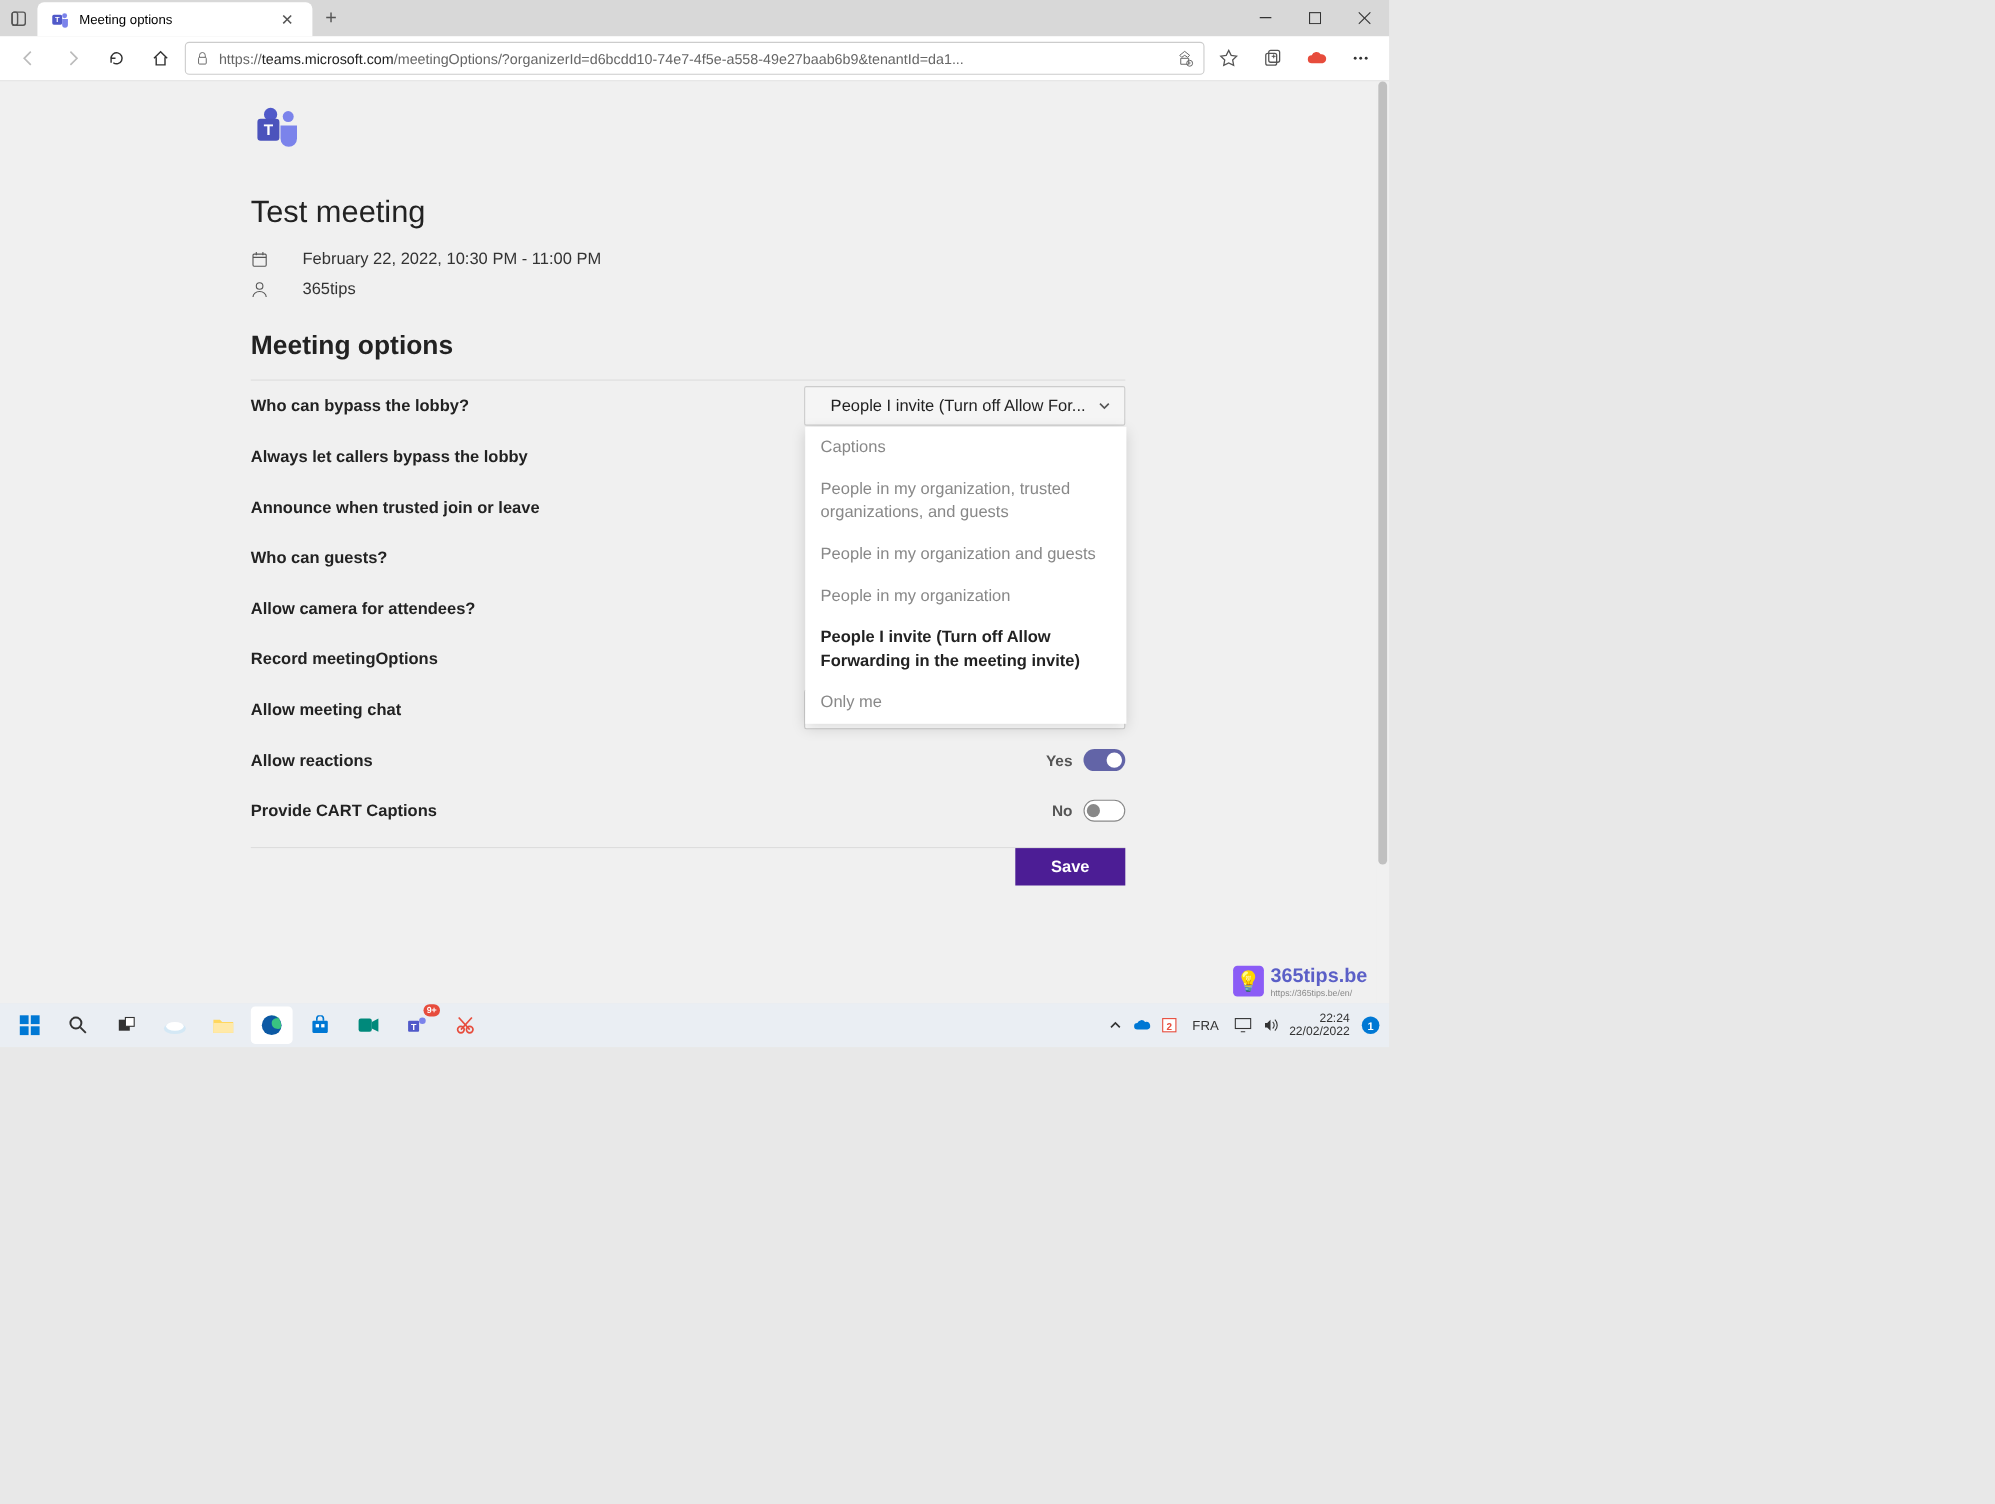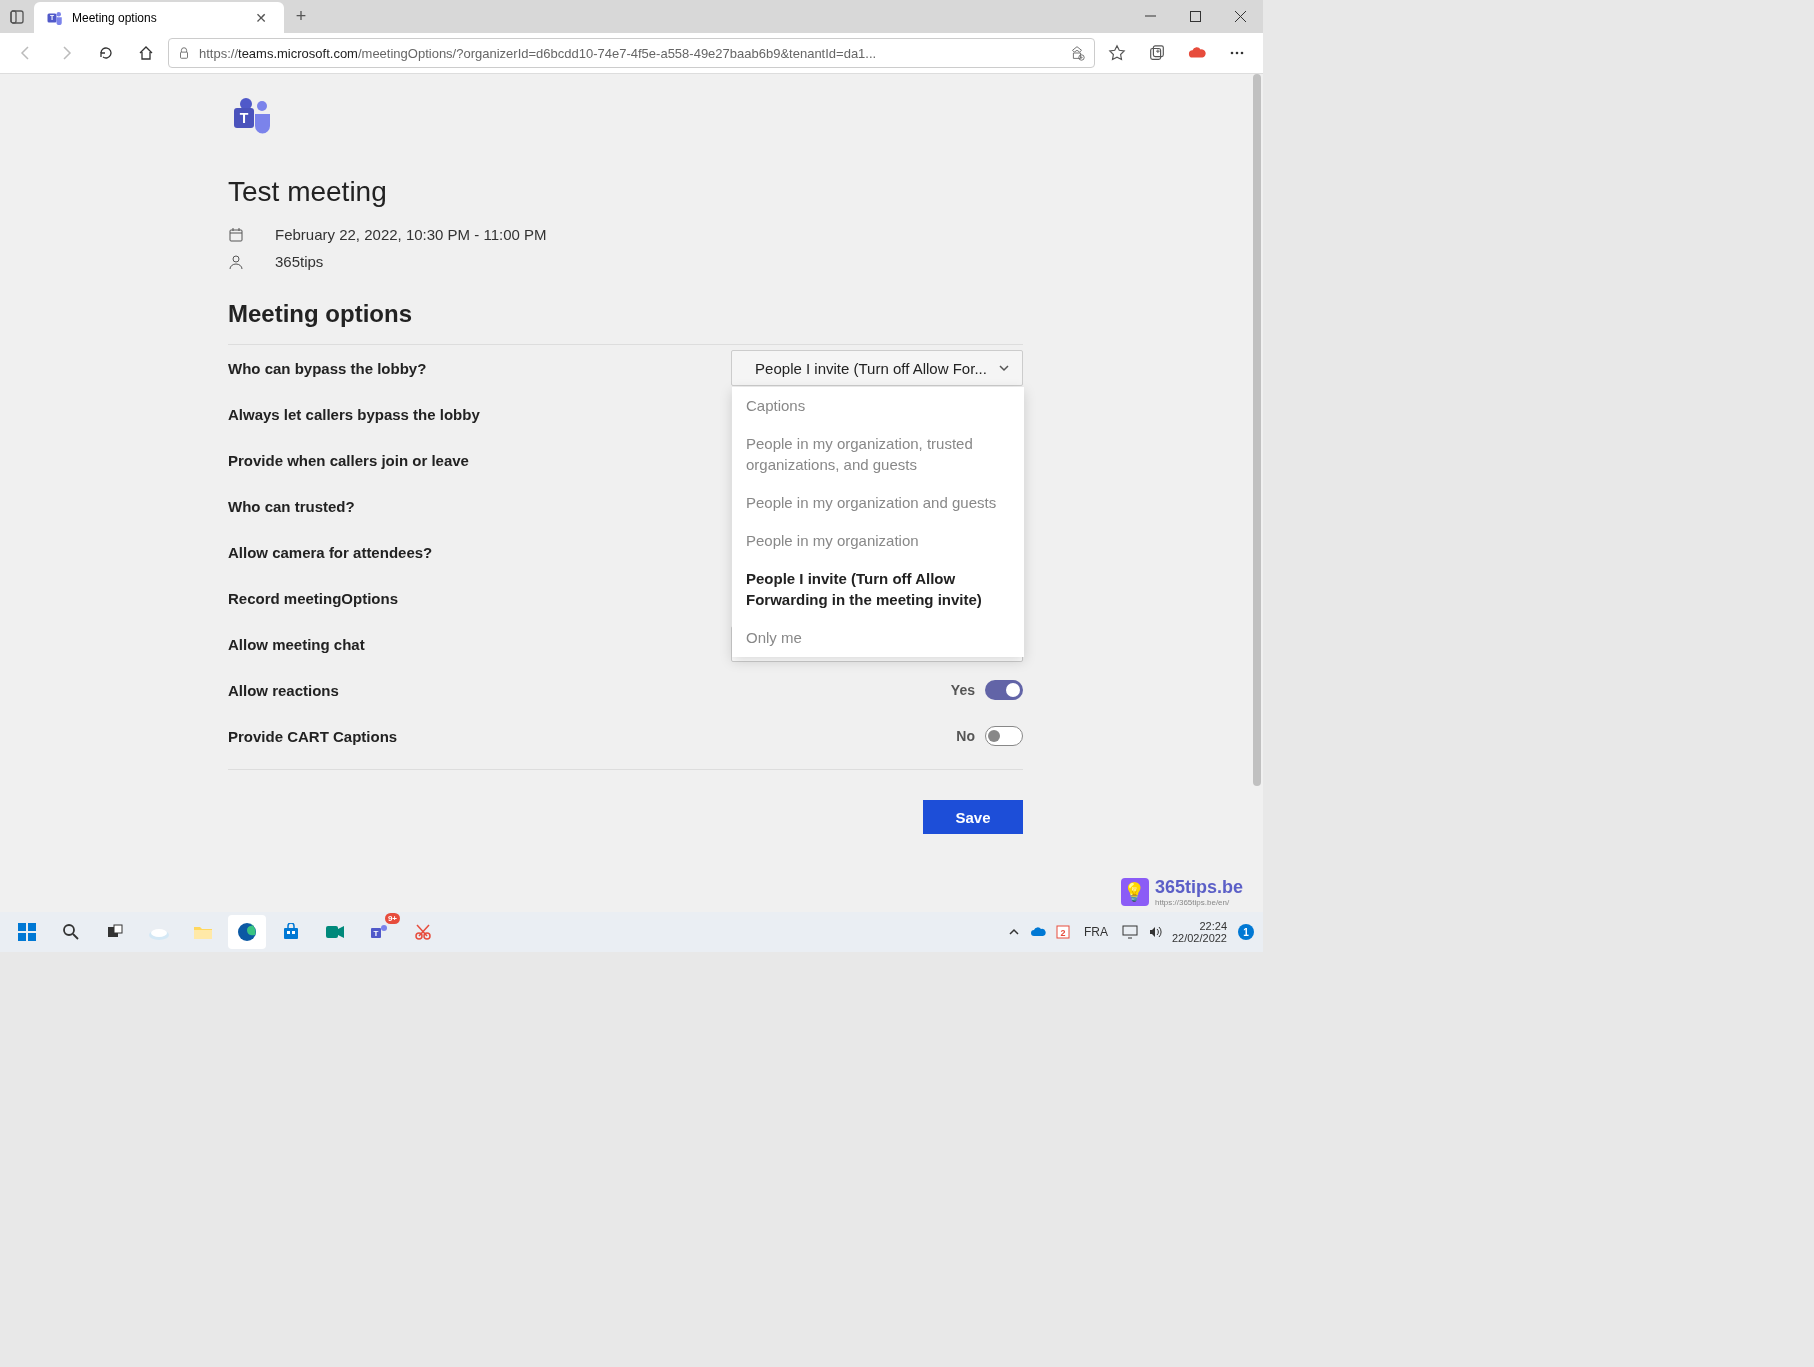--- a/index.html
+++ b/index.html
@@ -50,21 +50,21 @@
 .dropdown-item.selected { color: #222; font-weight: 600; }
 
 .toggle-wrap { display: flex; align-items: center; gap: 10px; font-size: 14px; font-weight: 600; color: #555; }
 .toggle { width: 38px; height: 20px; border-radius: 10px; position: relative; }
 .toggle.on { background: #6264a7; }
 .toggle.off { background: #fff; border: 1px solid #888; }
 .toggle-knob { width: 14px; height: 14px; border-radius: 50%; background: #fff; position: absolute; top: 3px; }
 .toggle.on .toggle-knob { right: 3px; }
 .toggle.off .toggle-knob { left: 2px; background: #888; width: 12px; height: 12px; top: 3px; }
 
-.save-btn { width: 100px; height: 34px; background: #1d4ed8; color: #fff; border: none; font-size: 15px; font-weight: 600; float: right; margin-top: 30px; }
+.save-btn { width: 100px; height: 34px; background: #4c1d95; color: #fff; border: none; font-size: 15px; font-weight: 600; float: right; }
 
 
 .taskbar { position: absolute; bottom: 0; left: 0; right: 0; height: 40px; background: #eaeef3; display: flex; align-items: center; padding: 0 8px; gap: 6px; }
 .task-icon { width: 38px; height: 34px; display: flex; align-items: center; justify-content: center; font-size: 18px; border-radius: 4px; }
 .task-icon.active { background: #fff; }
 .tray { margin-left: auto; display: flex; align-items: center; gap: 10px; font-size: 11px; color: #333; }
 .tray-time { text-align: right; line-height: 1.1; }
 .lang-indicator { font-size: 12px; padding: 0 4px; }
 .badge-pos { position: relative; }
 .badge { position: absolute; top: -2px; right: -2px; background: #e74c3c; color: #fff; font-size: 8px; padding: 1px 3px; border-radius: 6px; font-weight: 700; }
@@ -221,24 +221,24 @@
           <div class="dropdown-item selected">People I invite (Turn off Allow Forwarding in the meeting invite)</div>
           <div class="dropdown-item">Only me</div>
         </div>
       </div>
     </div>
 
     <div class="option-row">
         <span class="label">Always let callers bypass the lobby</span>
       </div>
     <div class="option-row">
-        <span class="label">Provide when callers join or leave</span>
-      </div>
-    <div class="option-row">
-        <span class="label">Who can trusted?</span>
+        <span class="label">Announce when trusted join or leave</span>
+      </div>
+    <div class="option-row">
+        <span class="label">Who can guests?</span>
       </div>
     <div class="option-row">
         <span class="label">Allow camera for attendees?</span>
       </div>
 
     <div class="option-row">
       <span class="label">Record meetingOptions</span>
       <div class="toggle-wrap">
         <span>No</span>
         <div class="toggle off">

